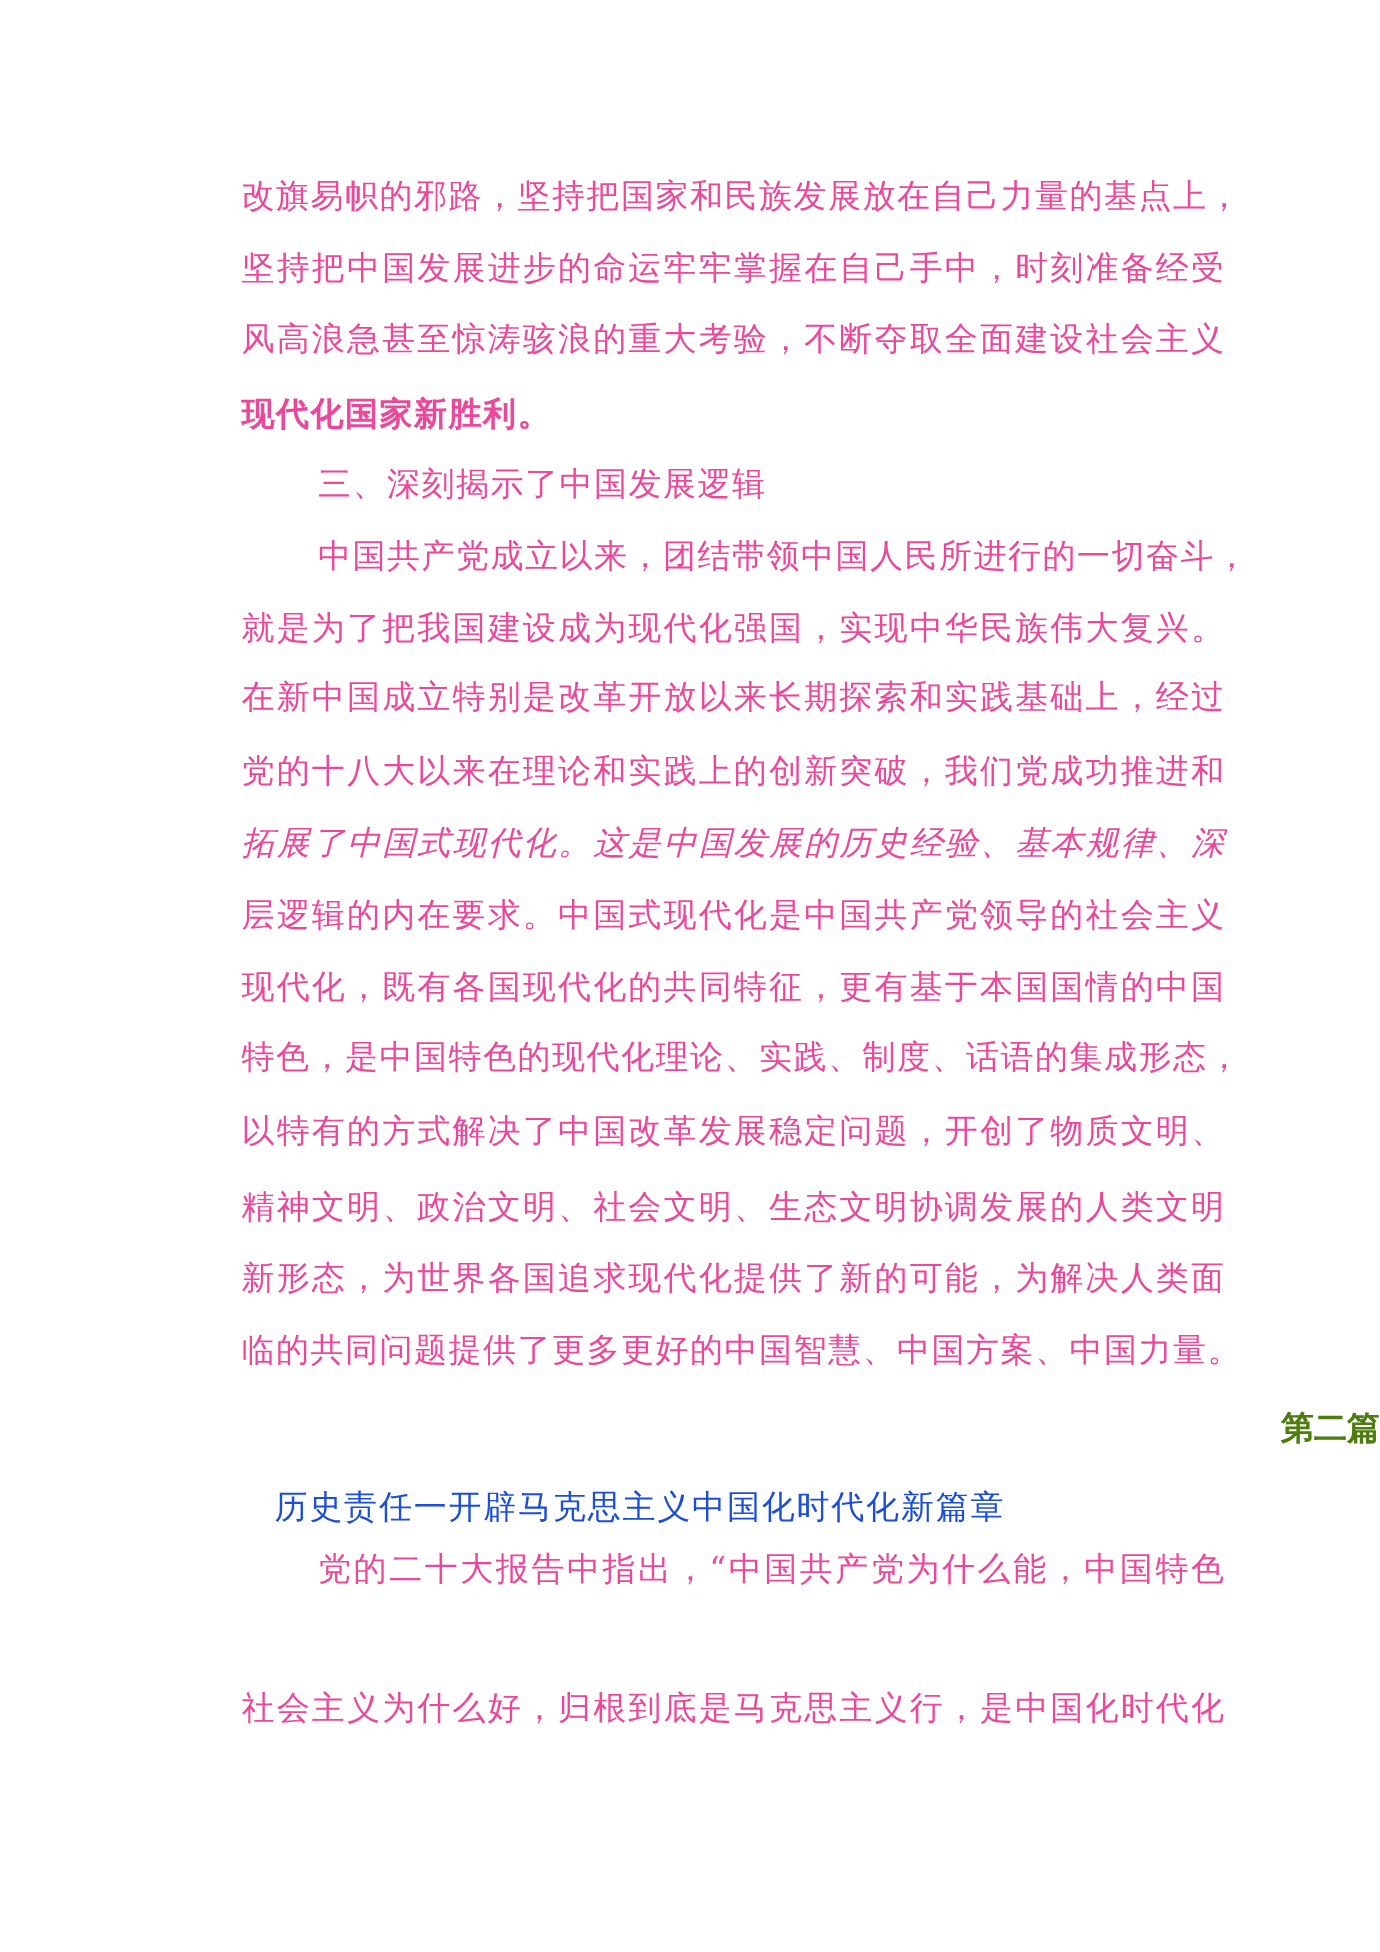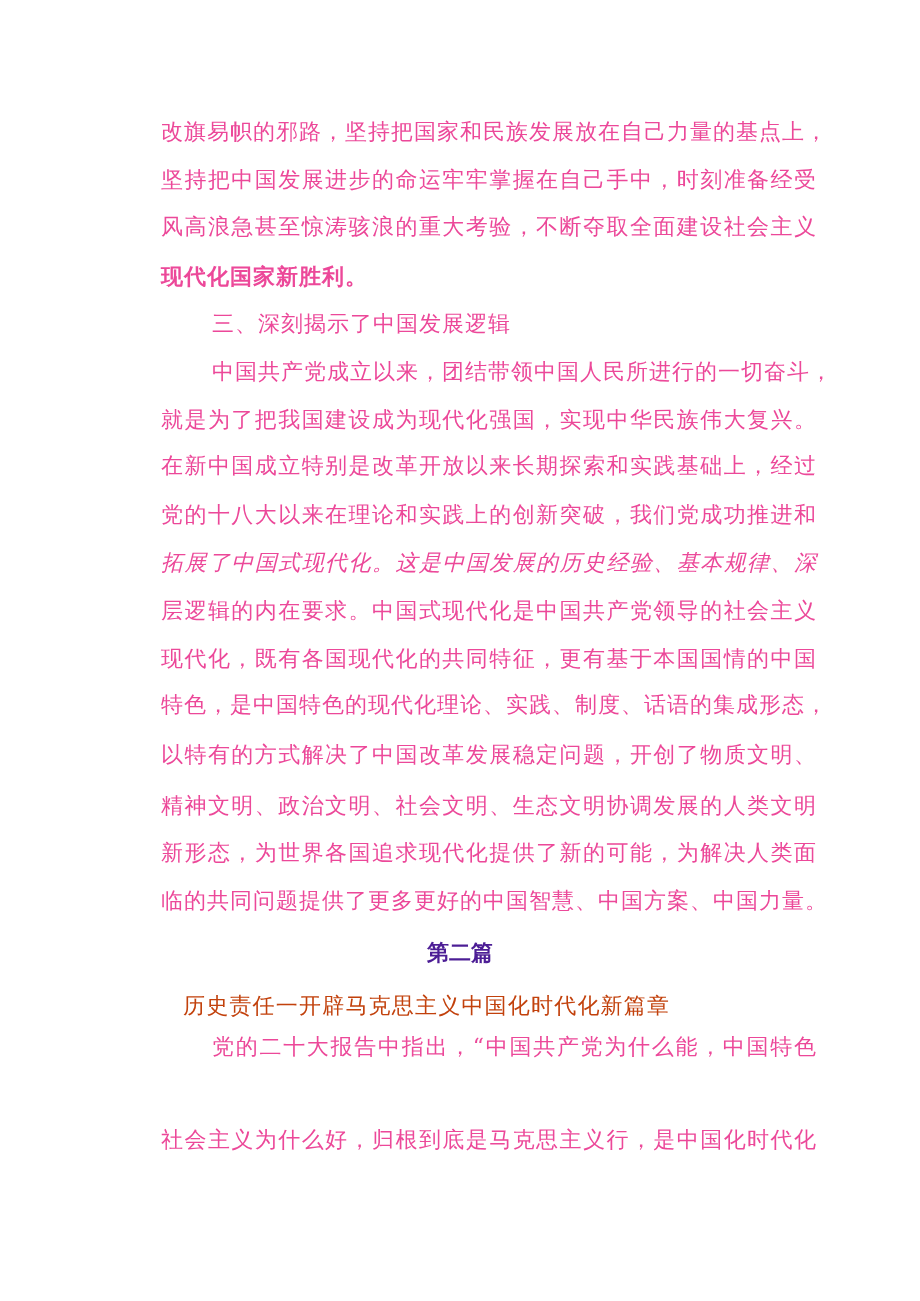--- a/index.html
+++ b/index.html
@@ -19,35 +19,35 @@
     text-align-last: justify;
     letter-spacing: 1px;
     margin-left: 24px;
   }
   .line.last { text-align-last: left; }
   .line.indent { left: 188px; width: 605px; }
   .heading-center {
     position: absolute;
     left: 0; width: 920px;
     top: 938px;
-    text-align: center;
+    text-align: right;
     font-family: "DejaVu Sans", "Liberation Sans", sans-serif;
     font-weight: bold;
     font-size: 22px;
-    color: #4c1d95;
+    color: #4d7c0f;
     line-height: 30px;
   }
   .subtitle {
     position: absolute;
     left: 183px;
     top: 991px;
     width: 486px;
     font-family: "DejaVu Sans", "Liberation Sans", sans-serif;
     font-size: 22px;
-    color: #c2410c;
+    color: #1d4ed8;
     line-height: 30px;
     white-space: nowrap;
     text-align: justify;
     text-align-last: justify;
   }
 </style>
 </head>
 <body>
 
 <div class="page">

